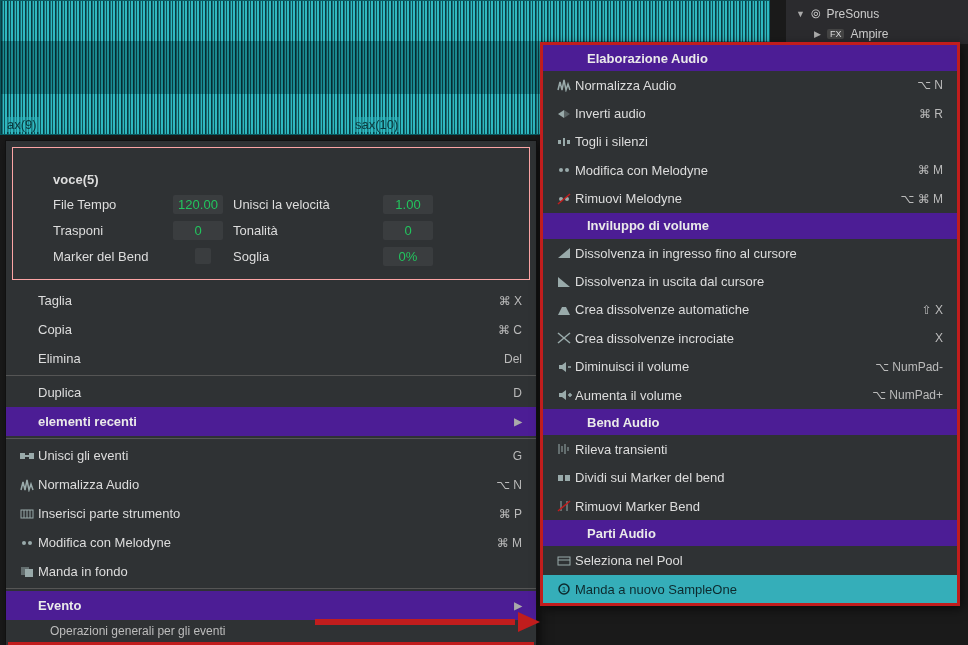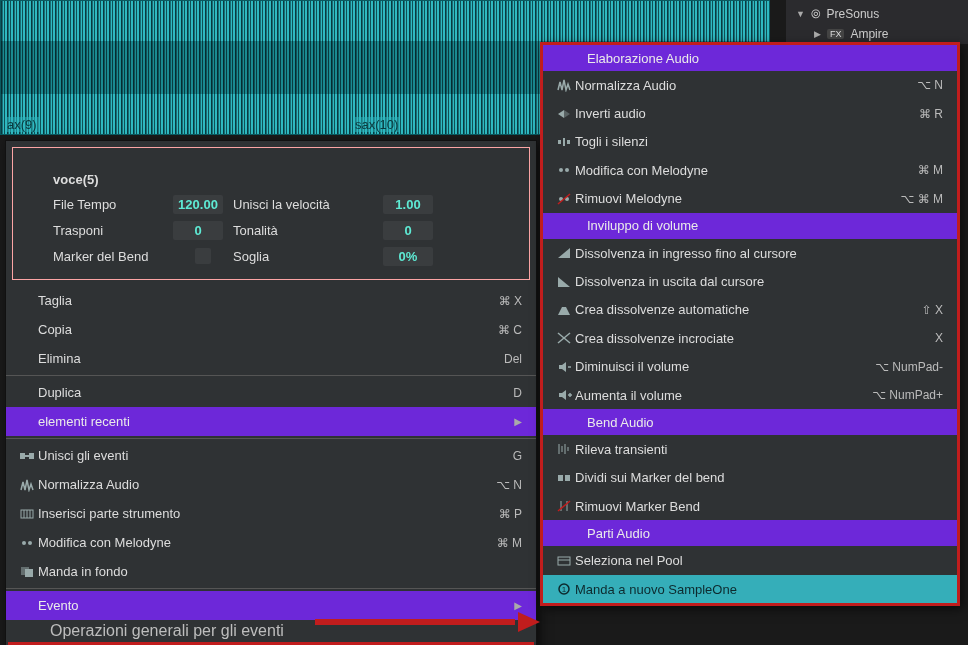--- a/index.html
+++ b/index.html
@@ -96,25 +96,24 @@
   .info-row {
     display: grid;
     grid-template-columns: 120px 60px 150px 60px;
     align-items: center;
     height: 26px;
     font-size: 13px;
   }
   .info-row .val {
     background: #3a3d3f;
     text-align: center;
-    color: #5eead4;
+    color: #22c55e;
     padding: 2px 0;
     border-radius: 2px;
     margin-right: 10px;
-    font-weight: bold;
   }
   .info-row .check {
     width: 16px; height: 16px;
     background: #3a3d3f; border-radius: 2px;
     margin: 0 auto;
   }
   .voce { font-weight: bold; margin-bottom: 4px; }
 
   .menu-item {
     display: flex; align-items: center;
@@ -128,27 +127,27 @@
     display: flex; align-items: center; justify-content: center;
     color: #9aa; flex-shrink: 0;
   }
   .menu-item .label { flex: 1; }
   .menu-item .shortcut { color: #bbb; font-size: 12px; }
   .menu-item .arrow { color: #aaa; font-size: 10px; margin-left: 8px; }
 
   .menu-sep { height: 1px; background: #555; margin: 2px 0; }
 
   .section-header {
-    background: #6d28d9;
-    font-weight: normal;
+    background: #4c1d95;
+    font-weight: bold;
     color: #eaeaea;
   }
   .section-sub {
     color: #bdbdbd;
-    font-size: 16px;
+    font-size: 12px;
     height: 22px;
     padding-left: 44px;
     display: flex; align-items: center;
   }
 
   .audio-block {
     border: 3px solid #c11d1d;
     margin: 0 2px 2px 2px;
   }
   .audio-block .menu-item {

